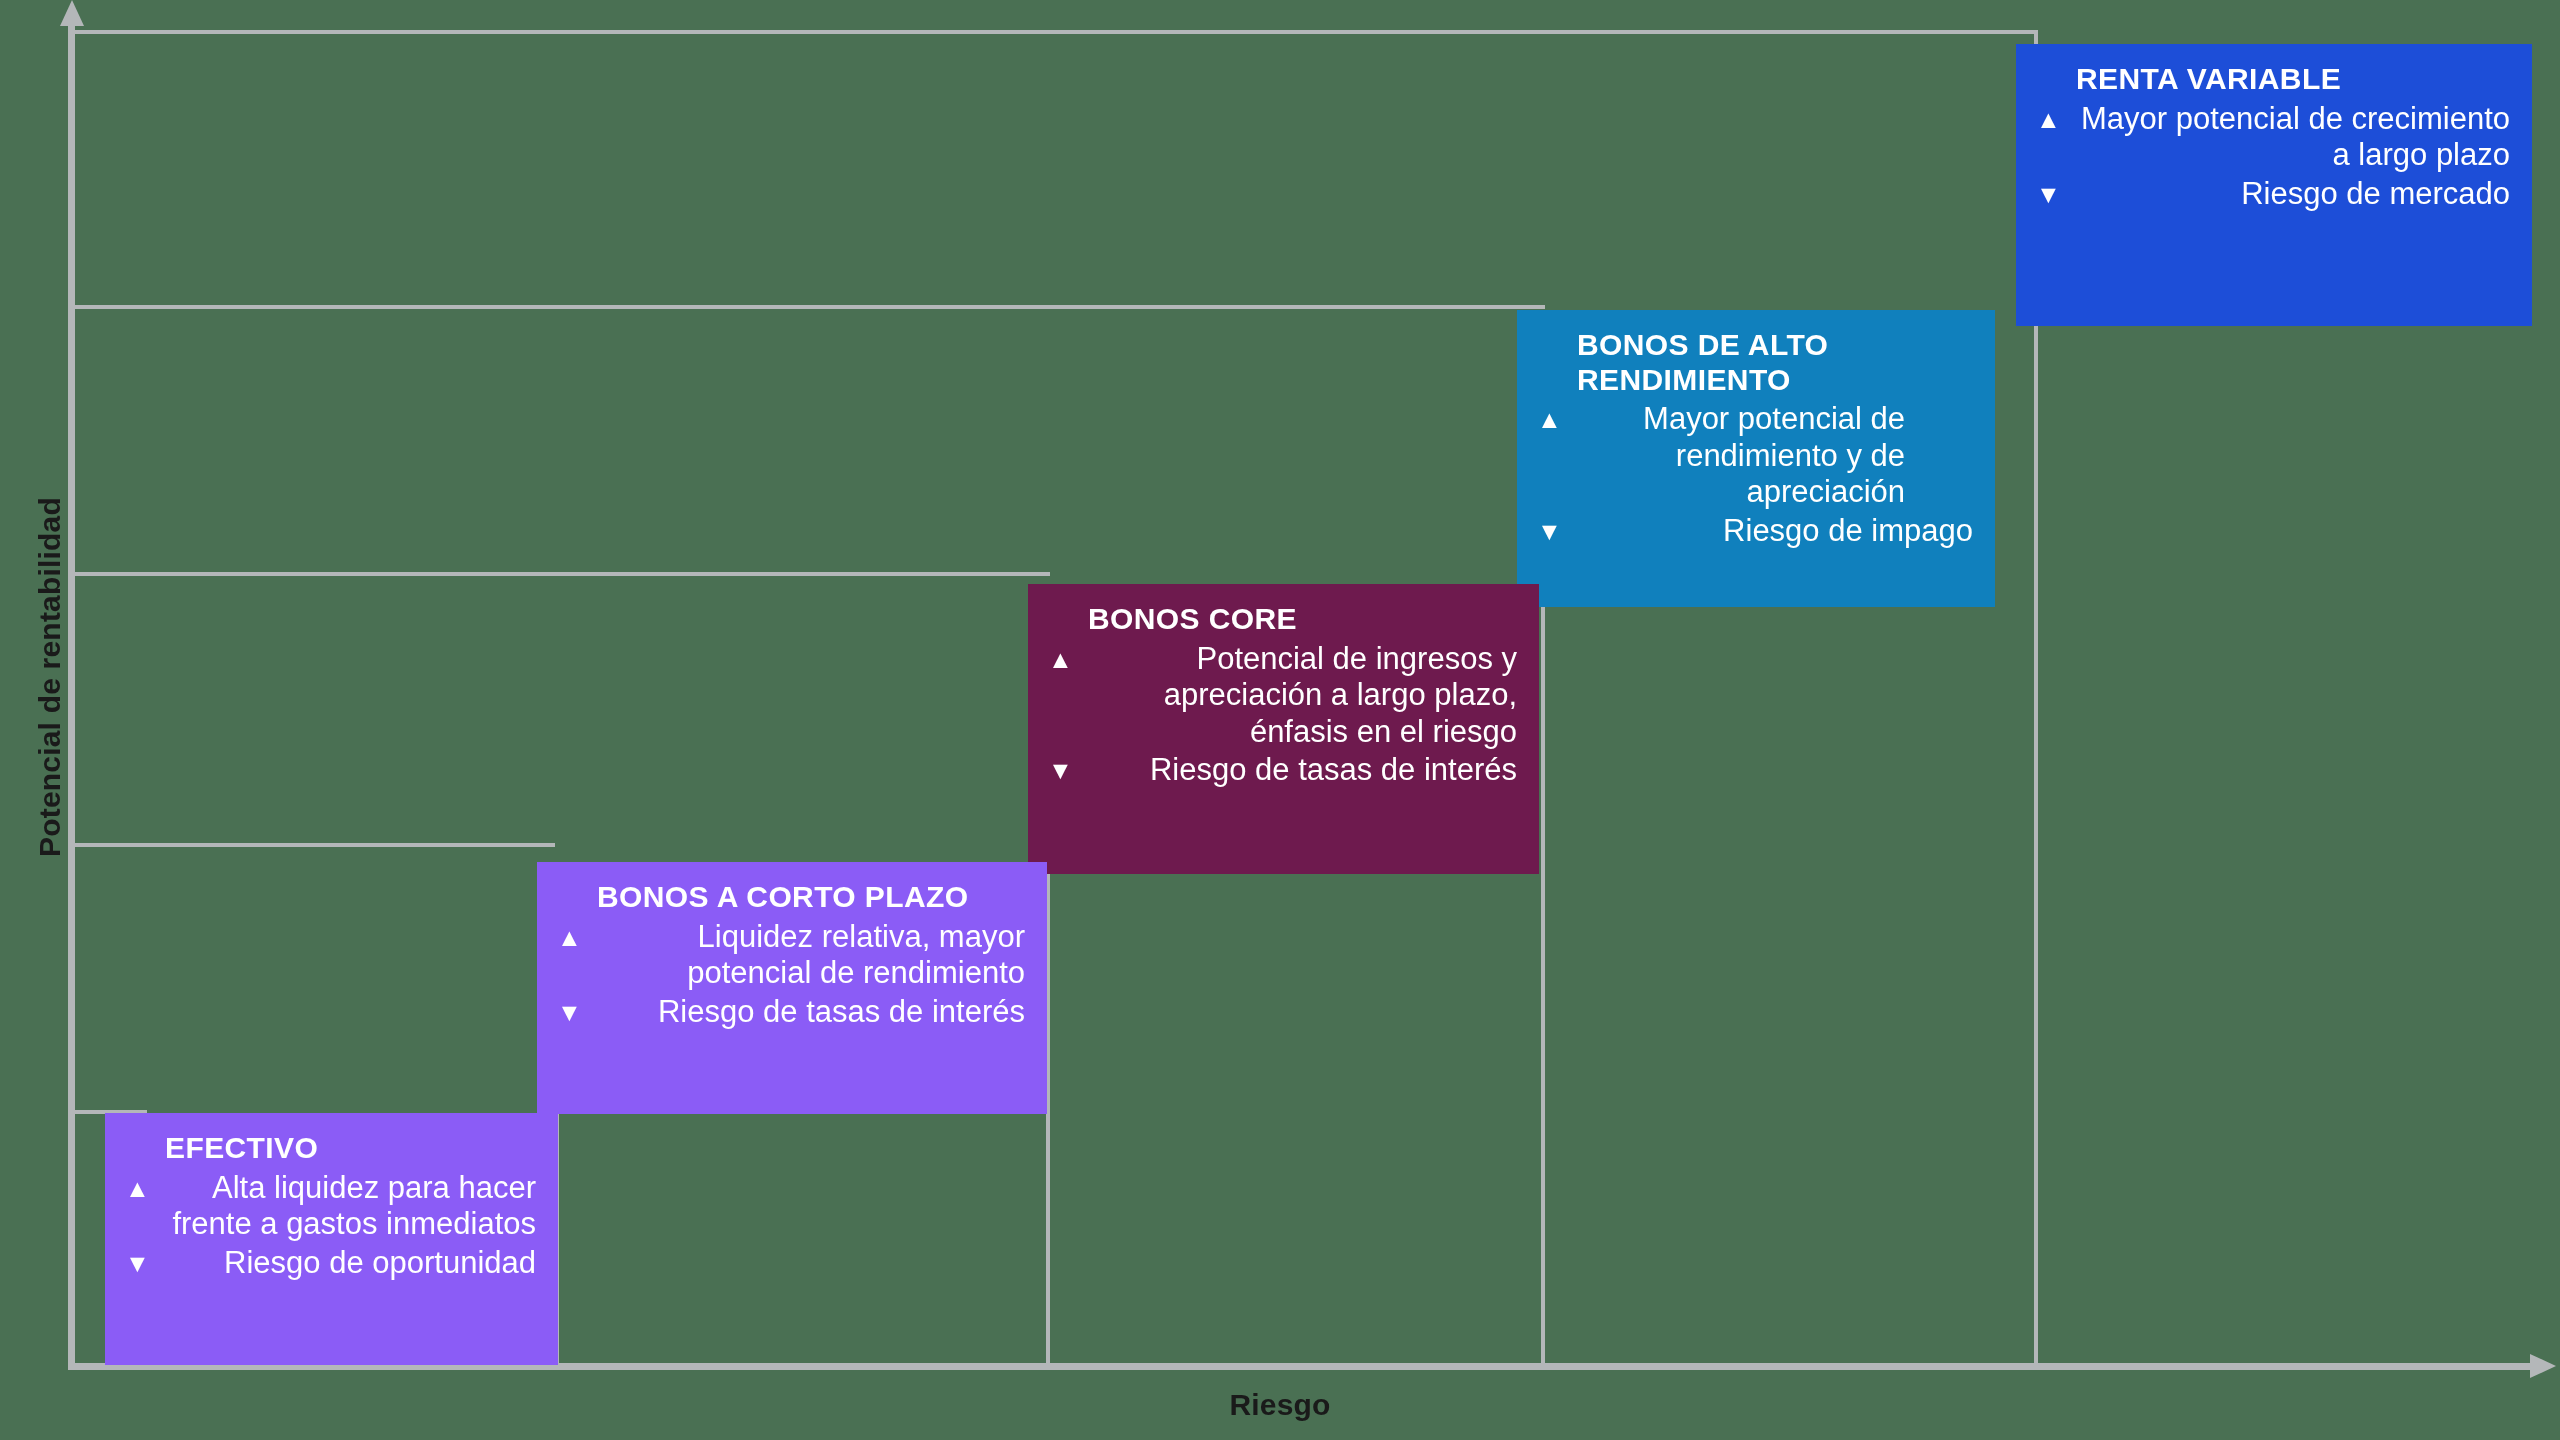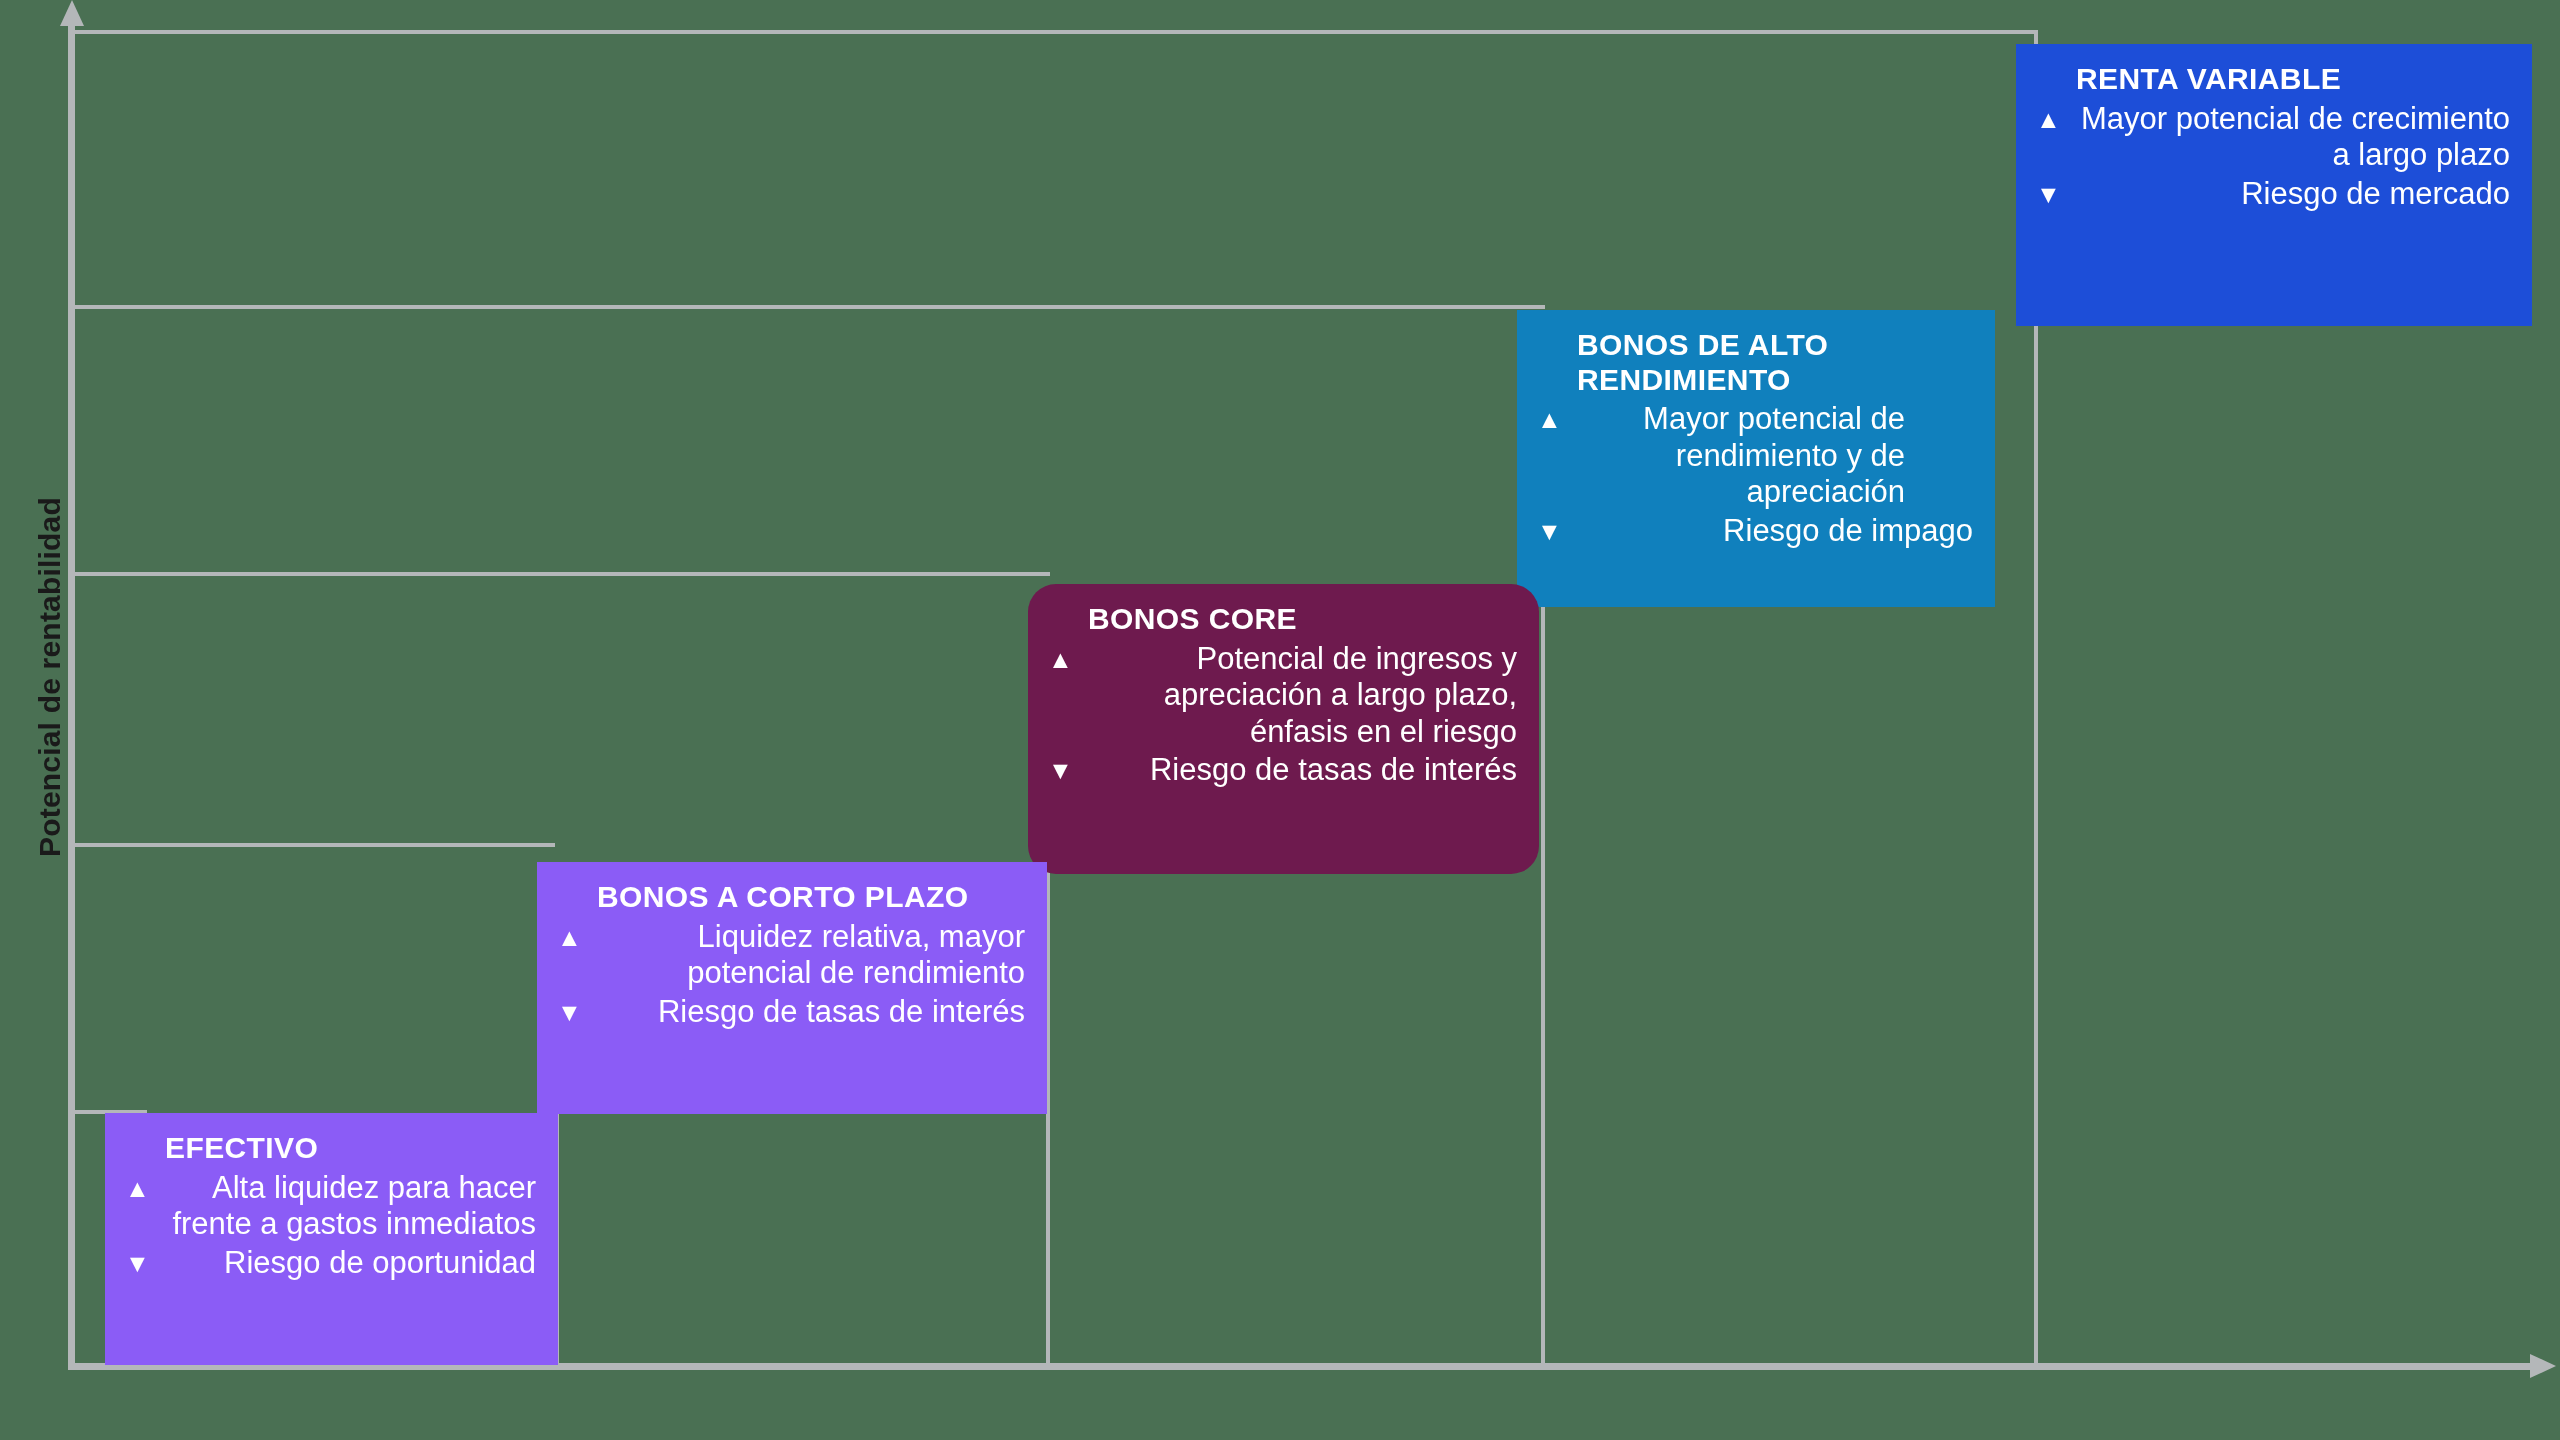--- a/index.html
+++ b/index.html
@@ -146,20 +146,21 @@
   <div class="gridline-v" style="left:1046px; top:843px;  height:524px;"></div>
   <div class="gridline-v" style="left:1541px; top:572px;  height:795px;"></div>
   <div class="gridline-v" style="left:2034px; top:30px;   height:1337px;"></div>
 
   <div class="axis-line" id="y-axis"></div>
   <div class="axis-line" id="x-axis"></div>
   <div class="axis-arrow" id="y-arrow"></div>
   <div class="axis-arrow" id="x-arrow"></div>
 
   <div id="y-axis-title">Potencial de rentabilidad</div>
+  <div id="x-axis-title">Riesgo</div>
 
   <div class="cat-box" id="box-efectivo" style="left:105px; top:1113px; width:453px; height:252px; background:#8b5cf6;">
     <div class="cat-title">EFECTIVO</div>
     <div class="bullet">
       <span class="tri">▲</span>
       <span class="btext">Alta liquidez para hacer frente a gastos inmediatos</span>
     </div>
     <div class="bullet">
       <span class="tri">▼</span>
       <span class="btext">Riesgo de oportunidad</span>
@@ -171,21 +172,21 @@
     <div class="bullet">
       <span class="tri">▲</span>
       <span class="btext">Liquidez relativa, mayor potencial de rendimiento</span>
     </div>
     <div class="bullet">
       <span class="tri">▼</span>
       <span class="btext">Riesgo de tasas de interés</span>
     </div>
   </div>
 
-  <div class="cat-box" id="box-core" style="left:1028px; top:584px; width:511px; height:290px; background:#6e1a4e;border-radius:28px;">
+  <div class="cat-box" id="box-core" style="left:1028px; top:584px; width:511px; height:290px; background:#6e1a4e;">
     <div class="cat-title">BONOS CORE</div>
     <div class="bullet">
       <span class="tri">▲</span>
       <span class="btext">Potencial de ingresos y apreciación a largo plazo, énfasis en el riesgo</span>
     </div>
     <div class="bullet">
       <span class="tri">▼</span>
       <span class="btext">Riesgo de tasas de interés</span>
     </div>
   </div>

